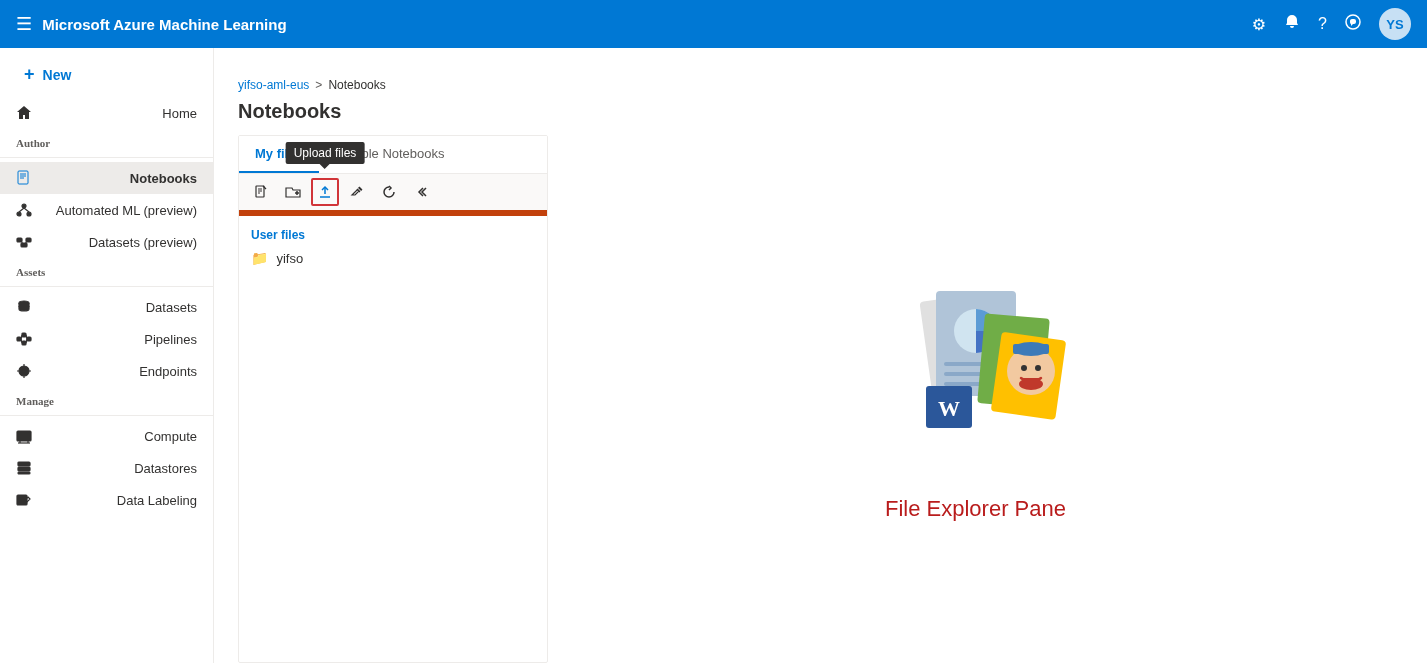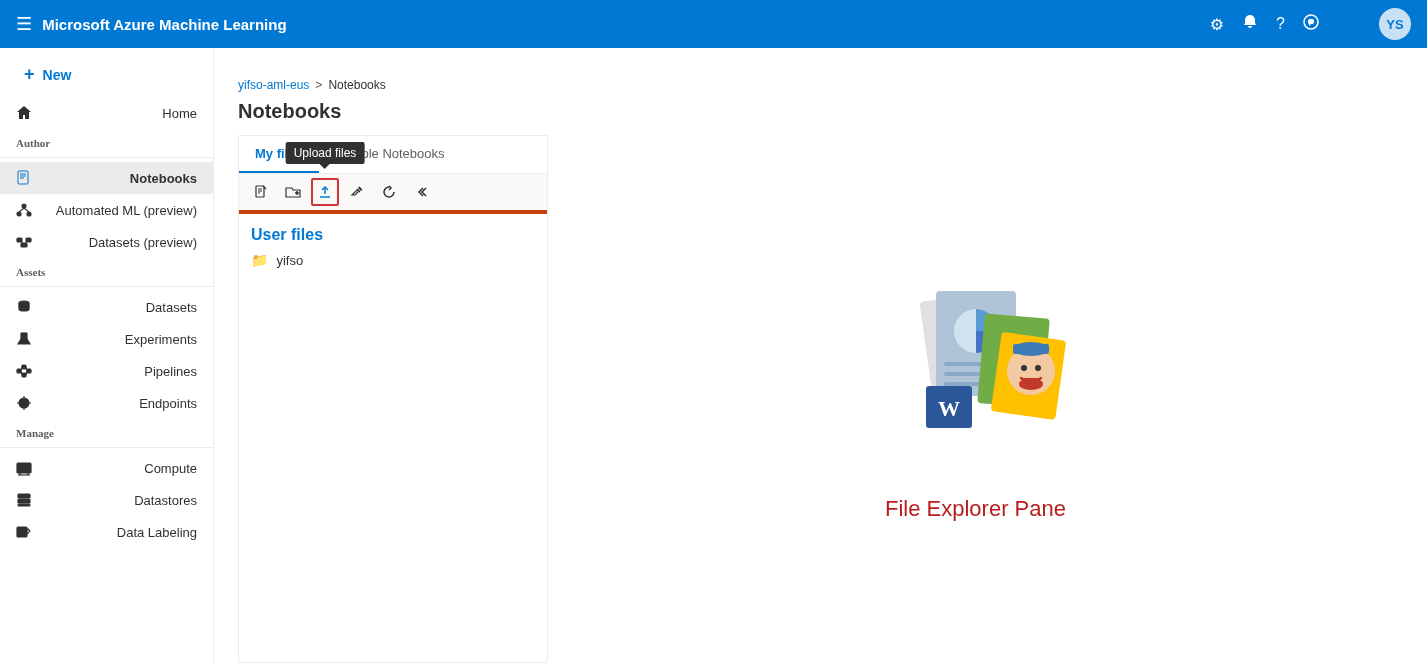--- a/index.html
+++ b/index.html
@@ -18,21 +18,21 @@
     }
     .top-bar-left { display: flex; align-items: center; gap: 10px; }
     .top-bar-title { font-size: 15px; font-weight: 600; color: #fff; }
     .top-bar-hamburger { font-size: 18px; cursor: pointer; color: #fff; }
     .top-bar-right { display: flex; align-items: center; gap: 18px; color: #fff; }
     .top-bar-icon { font-size: 16px; cursor: pointer; }
     .avatar {
       width: 32px; height: 32px; border-radius: 50%;
       background: #c7e0f4; color: #0078d4;
       display: flex; align-items: center; justify-content: center;
-      font-weight: 700; font-size: 13px; cursor: pointer; margin-left: 42px;
+      font-weight: 700; font-size: 13px; cursor: pointer;
     }
 
     
     .main-layout { display: flex; flex: 1; overflow: hidden; }
 
     
     .sidebar {
       width: 214px;
       background: #fff;
       border-right: 1px solid #edebe9;
@@ -119,21 +119,21 @@
       border-bottom: 2px solid #0078d4;
       font-weight: 600;
     }
 
     
     .file-toolbar {
       display: flex;
       align-items: center;
       padding: 4px 8px;
       gap: 4px;
-      border-bottom: 4px solid #c2410c;
+      border-bottom: 6px solid #c2410c;
       background: #faf9f8;
       position: relative;
     }
     .toolbar-btn {
       width: 28px; height: 28px;
       display: flex; align-items: center; justify-content: center;
       cursor: pointer;
       border-radius: 2px;
       color: #323130;
       font-size: 14px;
@@ -167,21 +167,21 @@
       left: 50%;
       transform: translateX(-50%);
       border: 5px solid transparent;
       border-top-color: #323130;
     }
 
     
     .file-list { flex: 1; overflow-y: auto; padding: 8px 0; }
     .file-section-label {
       padding: 4px 12px;
-      font-size: 16px;
+      font-size: 12px;
       color: #0078d4;
       font-weight: 600;
     }
     .file-item {
       display: flex; align-items: center; gap: 8px;
       padding: 4px 12px;
       cursor: pointer;
       font-size: 13px;
     }
     .folder-icon { color: #dcb67a; font-size: 14px; }
@@ -295,27 +295,20 @@
 
     <div class="sidebar-item">
       <svg class="icon-svg" viewBox="0 0 16 16" fill="none" stroke="#323130" stroke-width="1.2">
           <ellipse cx="8" cy="4" rx="5" ry="2"></ellipse>
           <path d="M3 4v3c0 1.1 2.2 2 5 2s5-.9 5-2V4"></path>
           <path d="M3 7v3c0 1.1 2.2 2 5 2s5-.9 5-2V7"></path>
         </svg>
       <span>Datasets</span>
     </div>
 
-    <div class="sidebar-item">
-      <svg class="icon-svg" viewBox="0 0 16 16" fill="none" stroke="#323130" stroke-width="1.2">
-          <path d="M5 2v6L2 13h12l-3-5V2"></path>
-          <line x1="5" y1="2" x2="11" y2="2"></line>
-        </svg>
-      <span>Experiments</span>
-    </div>
 
     <div class="sidebar-item">
       <svg class="icon-svg" viewBox="0 0 16 16" fill="none" stroke="#323130" stroke-width="1.2">
           <rect x="1" y="6" width="4" height="4" rx="1"></rect>
           <rect x="6" y="2" width="4" height="4" rx="1"></rect>
           <rect x="6" y="10" width="4" height="4" rx="1"></rect>
           <rect x="11" y="6" width="4" height="4" rx="1"></rect>
           <line x1="5" y1="8" x2="6" y2="4"></line>
           <line x1="5" y1="8" x2="6" y2="12"></line>
           <line x1="10" y1="4" x2="11" y2="8"></line>

